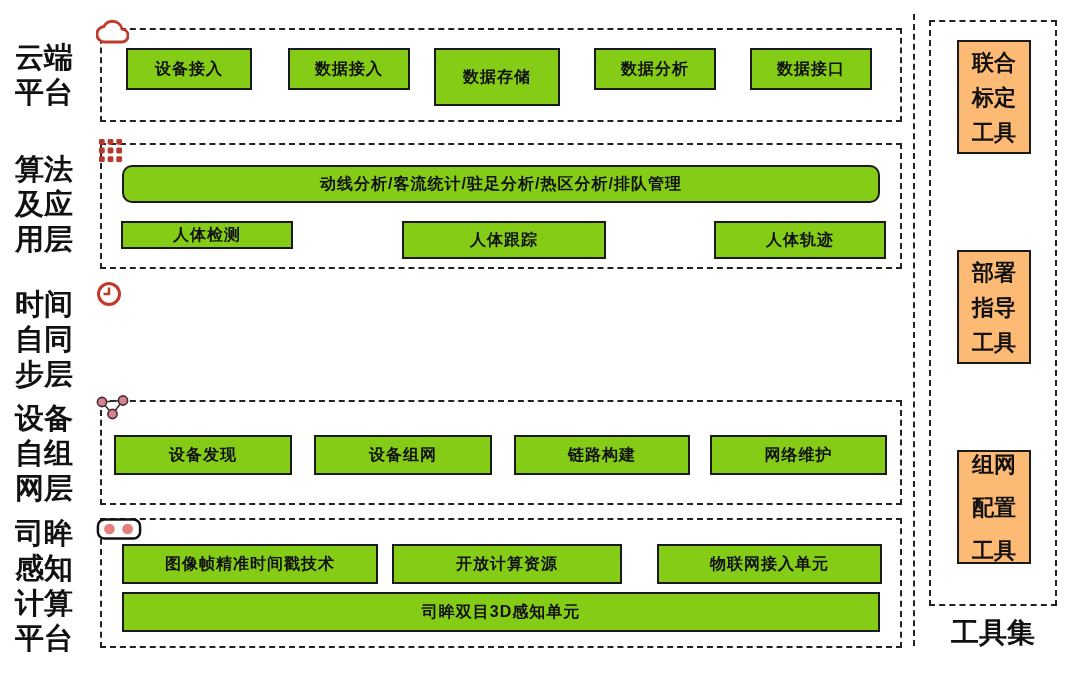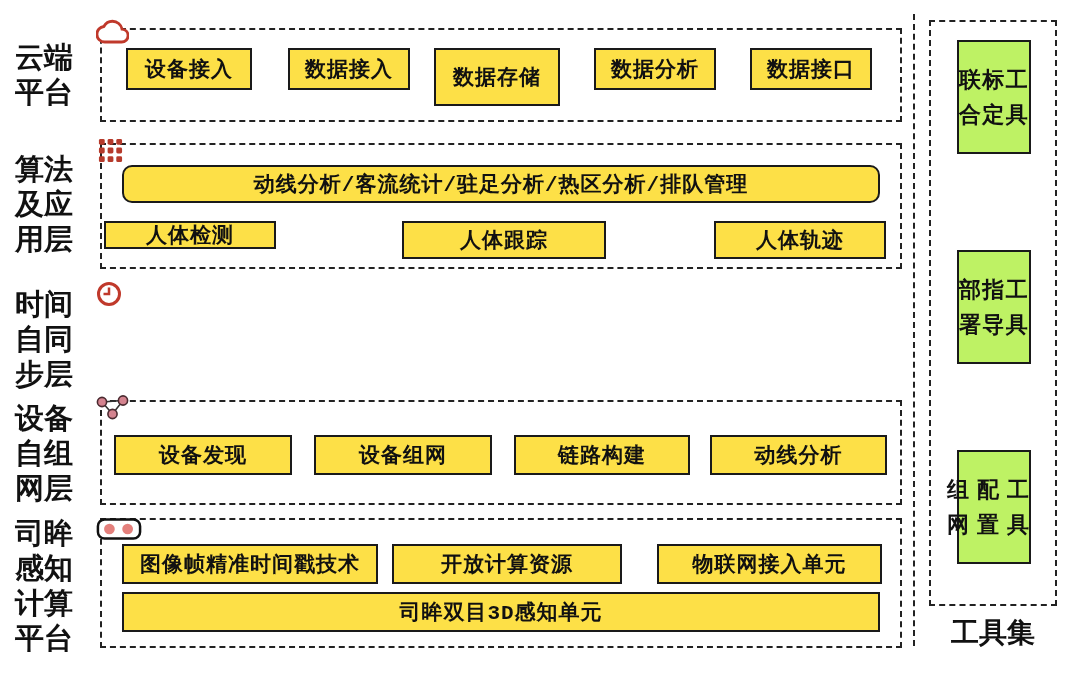--- a/index.html
+++ b/index.html
@@ -10,37 +10,37 @@
   }
   .layer-label{
     position:absolute;left:12px;width:64px;text-align:center;
     font-size:29px;line-height:35px;color:#111;
   }
   .layer-container{
     position:absolute;left:100px;width:802px;
     border:2px dashed #222;background:#fff;box-sizing:border-box;
   }
   .node{
-    position:absolute;border:2px solid #1a1a1a;background:#fde047;
+    position:absolute;border:2px solid #1a1a1a;background:#84cc16;
     box-sizing:border-box;display:flex;align-items:center;justify-content:center;
-    font-size:21px;letter-spacing:1px;white-space:nowrap;font-family:Liberation Mono, monospace;
+    font-size:16px;letter-spacing:1px;white-space:nowrap;
   }
   .icon{position:absolute;line-height:0;}
   .divider{
     position:absolute;left:913px;top:14px;height:632px;width:0;
     border-left:2px dashed #222;
   }
   .toolset{
     position:absolute;left:929px;top:20px;width:128px;height:586px;
     border:2px dashed #222;background:#fff;box-sizing:border-box;
   }
   .tool{
     position:absolute;left:26px;width:74px;height:114px;
-    border:2px solid #1a1a1a;background:#bef264;box-sizing:border-box;
-    display:flex;flex-direction:row;align-items:center;justify-content:flex-end;
+    border:2px solid #1a1a1a;background:#fdba74;box-sizing:border-box;
+    display:flex;flex-direction:column;align-items:center;justify-content:center;
     font-size:22px;line-height:35px;
   }
   .toolset-caption{
     position:absolute;left:929px;top:614px;width:128px;text-align:center;
     font-size:28px;
   }
 </style>
 </head>
 <body>
 
@@ -80,21 +80,21 @@
     <div class="node" style="left:648px;top:18px;width:122px;height:42px;">数据接口</div>
   </div>
   <span class="icon" style="left:96px;top:18px;">
     <svg width="33" height="26" viewBox="0 1.5 24 20">
       <path d="M19.35 10.04C18.67 6.59 15.64 4 12 4 9.11 4 6.6 5.64 5.35 8.04 2.34 8.36 0 10.91 0 14c0 3.31 2.69 6 6 6h13c2.76 0 5-2.24 5-5 0-2.64-2.05-4.78-4.65-4.96z" fill="#ffffff" stroke="#c0392b" stroke-width="2.2"></path>
     </svg>
   </span>
 
   <div class="layer-container" style="top:143px;height:126px;">
     <div class="node" style="left:20px;top:20px;width:758px;height:38px;border-radius:10px;">动线分析/客流统计/驻足分析/热区分析/排队管理</div>
-    <div class="node" style="left:2px;top:76px;width:172px;height:28px;">人体检测</div>
+    <div class="node" style="left:19px;top:76px;width:172px;height:28px;">人体检测</div>
     <div class="node" style="left:300px;top:76px;width:204px;height:38px;">人体跟踪</div>
     <div class="node" style="left:612px;top:76px;width:172px;height:38px;">人体轨迹</div>
   </div>
   <span class="icon" style="left:97px;top:137px;">
     <svg width="27" height="27" viewBox="0 0 28 28">
       <rect x="2" y="2" width="6" height="6" rx="1.5" fill="#b63a2b"></rect>
       <rect x="11" y="2" width="6" height="6" rx="1.5" fill="#b63a2b"></rect>
       <rect x="20" y="2" width="6" height="6" rx="1.5" fill="#b63a2b"></rect>
       <rect x="2" y="11" width="6" height="6" rx="1.5" fill="#b63a2b"></rect>
       <rect x="11" y="11" width="6" height="6" rx="1.5" fill="#b63a2b"></rect>
@@ -109,21 +109,21 @@
     <svg width="28" height="28" viewBox="0 0 28 28">
       <circle cx="14" cy="14" r="10.5" fill="#ffffff" stroke="#c0392b" stroke-width="3"></circle>
       <path d="M14 7.5 V14 H8.5" stroke="#c0392b" stroke-width="2.5" fill="none"></path>
     </svg>
   </span>
 
   <div class="layer-container" style="top:400px;height:105px;">
     <div class="node" style="left:12px;top:33px;width:178px;height:40px;">设备发现</div>
     <div class="node" style="left:212px;top:33px;width:178px;height:40px;">设备组网</div>
     <div class="node" style="left:412px;top:33px;width:176px;height:40px;">链路构建</div>
-    <div class="node" style="left:608px;top:33px;width:177px;height:40px;">动线分析</div>
+    <div class="node" style="left:608px;top:33px;width:177px;height:40px;">网络维护</div>
   </div>
   <span class="icon" style="left:95px;top:395px;">
     <svg width="36" height="28" viewBox="0 0 36 28">
       <path d="M7 7 L28 5.5 L17.5 19 Z" fill="none" stroke="#333" stroke-width="1.6"></path>
       <circle cx="7" cy="7" r="4.6" fill="#d4838f" stroke="#4a2a30" stroke-width="1.6"></circle>
       <circle cx="28" cy="5.5" r="4.6" fill="#d4838f" stroke="#4a2a30" stroke-width="1.6"></circle>
       <circle cx="17.5" cy="19" r="4.6" fill="#d4838f" stroke="#4a2a30" stroke-width="1.6"></circle>
     </svg>
   </span>
 

